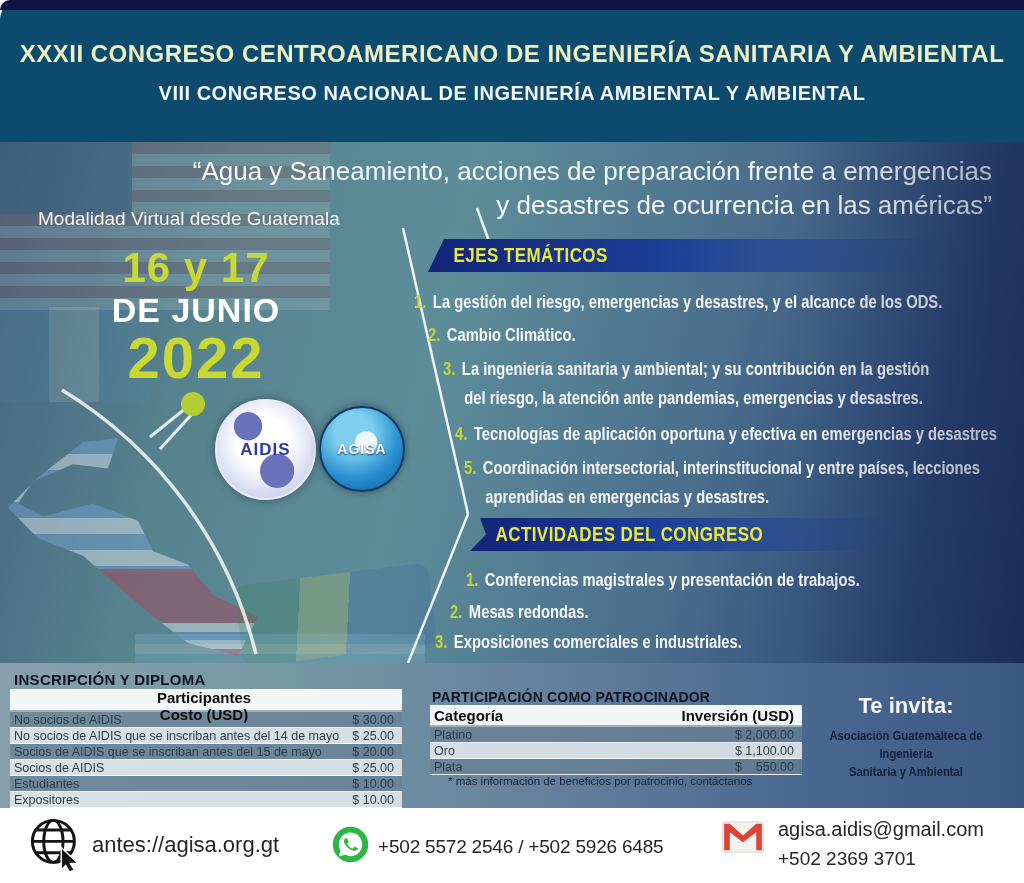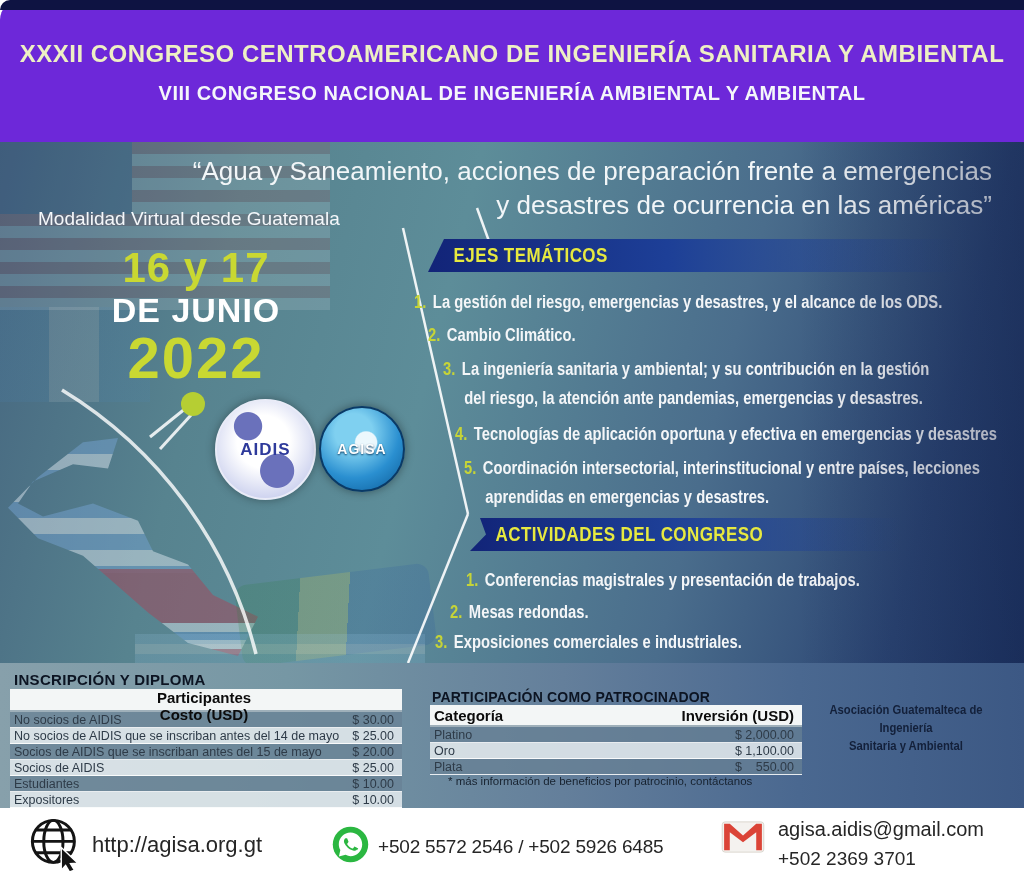--- a/index.html
+++ b/index.html
@@ -1,21 +1,21 @@
 <!DOCTYPE html>
 <html><head>
 <meta charset="utf-8">
 <style>
   html,body{margin:0;padding:0;background:#ffffff;}
   .poster{position:relative;width:1024px;height:883px;overflow:hidden;background:#ffffff;
           font-family:"Liberation Sans", sans-serif;}
   .abs{position:absolute;}
 
   
-  .top{position:absolute;left:0;top:0;width:1024px;height:142px;background:#6d28d9;
+  .top{position:absolute;left:0;top:0;width:1024px;height:142px;background:#0c4a6e;
        border-top-left-radius:20px;border-top-right-radius:6px;}
   .top::before{content:"";position:absolute;left:0;top:0;width:100%;height:10px;background:#0e1342;
        border-top-left-radius:20px;}
   .t1{position:absolute;left:0;top:40px;width:100%;text-align:center;color:#eef0c4;
       font-size:24px;font-weight:bold;letter-spacing:.5px;}
   .t2{position:absolute;left:0;top:82px;width:100%;text-align:center;color:#f4f6fa;
       font-size:20px;font-weight:bold;letter-spacing:.5px;}
 
   
   .mid{position:absolute;left:0;top:142px;width:1024px;height:521px;
@@ -250,37 +250,38 @@
         <span class="val">$ 1,100.00</span>
       </div>
       <div class="trow dark">
         <span class="lbl">Plata</span>
         <span class="val">$    550.00</span>
       </div>
     </div>
     <div class="abs footnote">* más información de beneficios por patrocinio, contáctanos</div>
 
     <div class="abs invita">
+      <div class="inv-lead">Te invita:</div>
       <div class="inv-org">
         <div>Asociación Guatemalteca de Ingeniería</div>
         <div>Sanitaria y Ambiental</div>
       </div>
     </div>
   </section>
 
   <footer class="footer">
     <svg class="abs globe" viewBox="0 0 64 64">
       <g stroke="#141414" stroke-width="3.4" fill="none">
         <circle cx="29" cy="29" r="24"></circle>
         <ellipse cx="29" cy="29" rx="11" ry="24"></ellipse>
         <path d="M5 29h48M8.5 16h41M8.5 42h41"></path>
       </g>
       <path d="M38 36 L57 54 L48.5 54.5 L53 62 L47.5 64 L43 56.5 L38 62 Z" fill="#141414" stroke="#ffffff" stroke-width="1.6"></path>
     </svg>
-    <span class="abs site">http://agisa.org.gt</span>
+    <span class="abs site">antes://agisa.org.gt</span>
 
     <svg class="abs wa" viewBox="0 0 48 48">
       <circle cx="24" cy="24" r="23" fill="#2bb741"></circle>
       <path fill="#ffffff" d="M24 8.5c-8.4 0-15.2 6.8-15.2 15.2 0 2.7.7 5.2 2 7.5L9 39.5l8.6-2.2c2.2 1.2 4.6 1.8 6.4 1.8 8.4 0 15.2-6.8 15.2-15.2S32.4 8.5 24 8.5zm8.9 21.3c-.4 1.1-2.2 2.1-3 2.2-.8.1-1.5.4-5.2-1.1-4.4-1.7-7.2-6.2-7.4-6.5-.2-.3-1.8-2.4-1.8-4.5s1.1-3.2 1.5-3.6c.4-.4.8-.5 1.1-.5h.8c.3 0 .6-.1 1 .8.4 1 1.3 3.3 1.4 3.5.1.2.2.5 0 .8-.2.3-.3.5-.5.8-.3.3-.5.6-.8.9-.2.2-.5.5-.2 1 .3.5 1.2 2 2.6 3.2 1.8 1.6 3.3 2.1 3.8 2.3.5.2.7.2 1-.1.3-.3 1.2-1.4 1.5-1.9.3-.5.6-.4 1-.2.4.1 2.7 1.3 3.2 1.5.5.2.8.3.9.5.1.3.1 1.2-.3 2.4z"></path>
     </svg>
     <span class="abs phones">+502 5572 2546 / +502 5926 6485</span>
 
     <svg class="abs gm" viewBox="0 0 48 36">
       <rect x="2" y="2" width="44" height="32" rx="3" fill="#f4f2ef" stroke="#d9d4cc" stroke-width="1"></rect>
       <path d="M4 4 v28 h6 V13 l14 10.5 L38 13 v19 h6 V4 h-6 L24 16.5 10 4 Z" fill="#db4437"></path>

